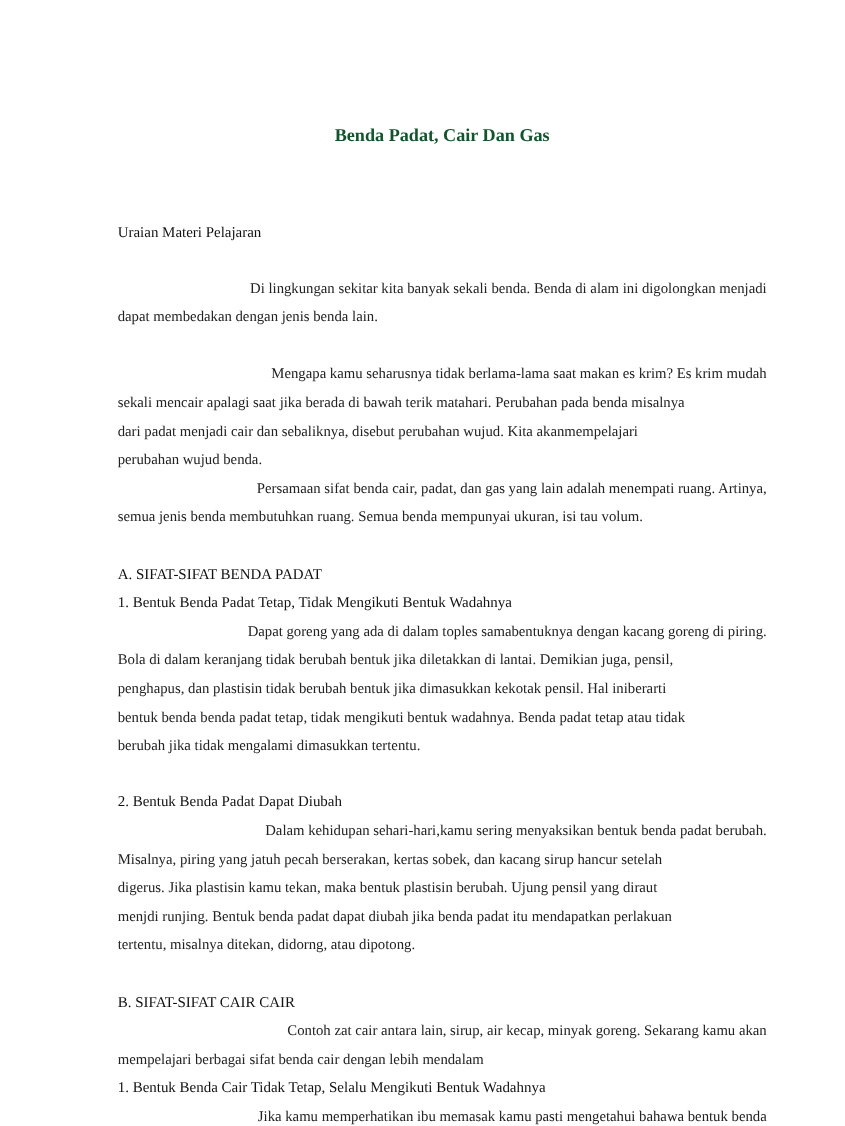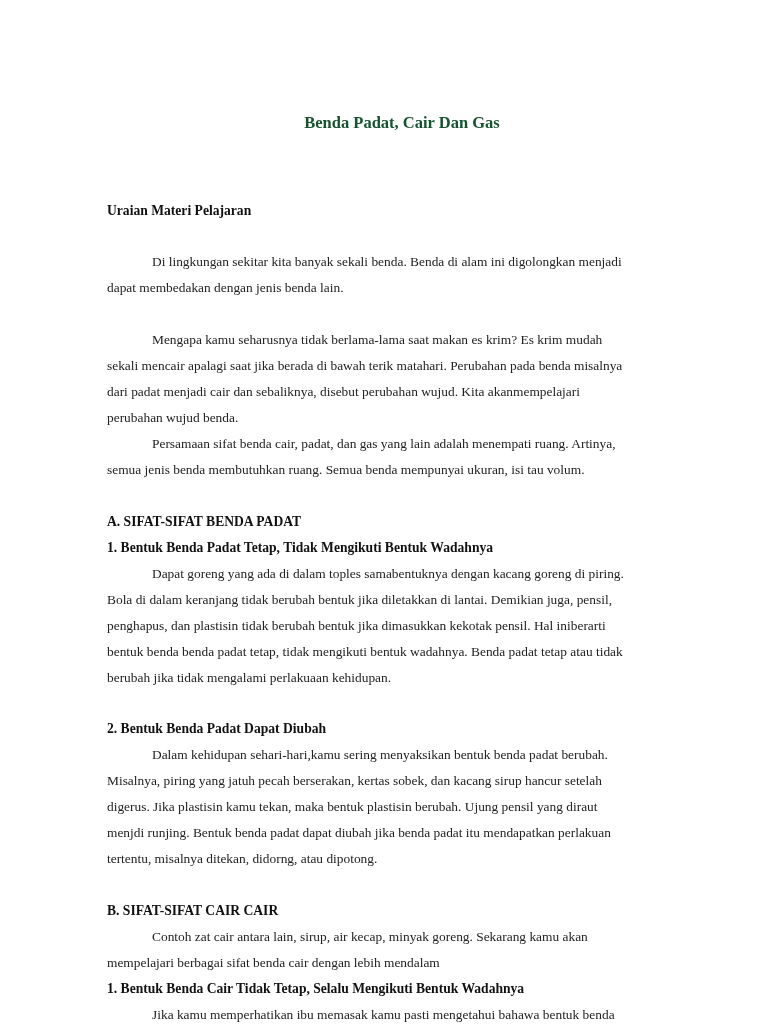--- a/index.html
+++ b/index.html
@@ -1,24 +1,24 @@
 <!DOCTYPE html>
 <html><head>
 <meta charset="utf-8">
 <style>
   html, body { margin: 0; padding: 0; background: #ffffff; }
   body { width: 768px; height: 1024px; overflow: hidden; position: relative;
          font-family: "Liberation Serif", "DejaVu Serif", serif; color: #1a1a1a; }
   .page { position: absolute; left: 107px; top: 0; width: 590px; }
   .title { position: absolute; left: 0; width: 590px; top: 112px; text-align: center;
            font-weight: bold; font-size: 16.5px; line-height: 22px; color: #14532d; }
-  .h { position: absolute; left: 0; font-weight: bold; font-size: 13.6px; line-height: 20px; color: #111; white-space: nowrap; }
+  .h { position: absolute; left: 0; font-weight: normal; font-size: 13.6px; line-height: 20px; color: #111; white-space: nowrap; }
   .p { position: absolute; left: 0; width: 590px; font-size: 13.4px; line-height: 26px; color: #222; }
   .line { display: block; white-space: nowrap; height: 26px; }
-  .indent { padding-left: 45px; }
+  .indent { padding-left: 45px; text-align: right; }
 </style>
 </head>
 <body>
 
 <div class="page">
 
   <div class="title">Benda Padat, Cair Dan Gas</div>
 
   <div class="h" style="top:201px">Uraian Materi Pelajaran</div>
 
@@ -39,21 +39,21 @@
     <span class="line">semua jenis benda membutuhkan ruang. Semua benda mempunyai ukuran, isi tau volum.</span>
   </div>
 
   <div class="h" style="top:512px">A. SIFAT-SIFAT BENDA PADAT</div>
   <div class="h" style="top:538px">1. Bentuk Benda Padat Tetap, Tidak Mengikuti Bentuk Wadahnya</div>
   <div class="p" style="top:561px">
     <span class="line indent">Dapat goreng yang ada di dalam toples samabentuknya dengan kacang goreng di piring.</span>
     <span class="line">Bola di dalam keranjang tidak berubah bentuk jika diletakkan di lantai. Demikian juga, pensil,</span>
     <span class="line">penghapus, dan plastisin tidak berubah bentuk jika dimasukkan kekotak pensil. Hal iniberarti</span>
     <span class="line">bentuk benda benda padat tetap, tidak mengikuti bentuk wadahnya. Benda padat tetap atau tidak</span>
-    <span class="line">berubah jika tidak mengalami perlakuaan kehidupan.</span>
+    <span class="line">berubah jika tidak mengalami dimasukkan tertentu.</span>
   </div>
 
   <div class="h" style="top:719px">2. Bentuk Benda Padat Dapat Diubah</div>
   <div class="p" style="top:742px">
     <span class="line indent">Dalam kehidupan sehari-hari,kamu sering menyaksikan bentuk benda padat berubah.</span>
     <span class="line">Misalnya, piring yang jatuh pecah berserakan, kertas sobek, dan kacang sirup hancur setelah</span>
     <span class="line">digerus. Jika plastisin kamu tekan, maka bentuk plastisin berubah. Ujung pensil yang diraut</span>
     <span class="line">menjdi runjing. Bentuk benda padat dapat diubah jika benda padat itu mendapatkan perlakuan</span>
     <span class="line">tertentu, misalnya ditekan, didorng, atau dipotong.</span>
   </div>

